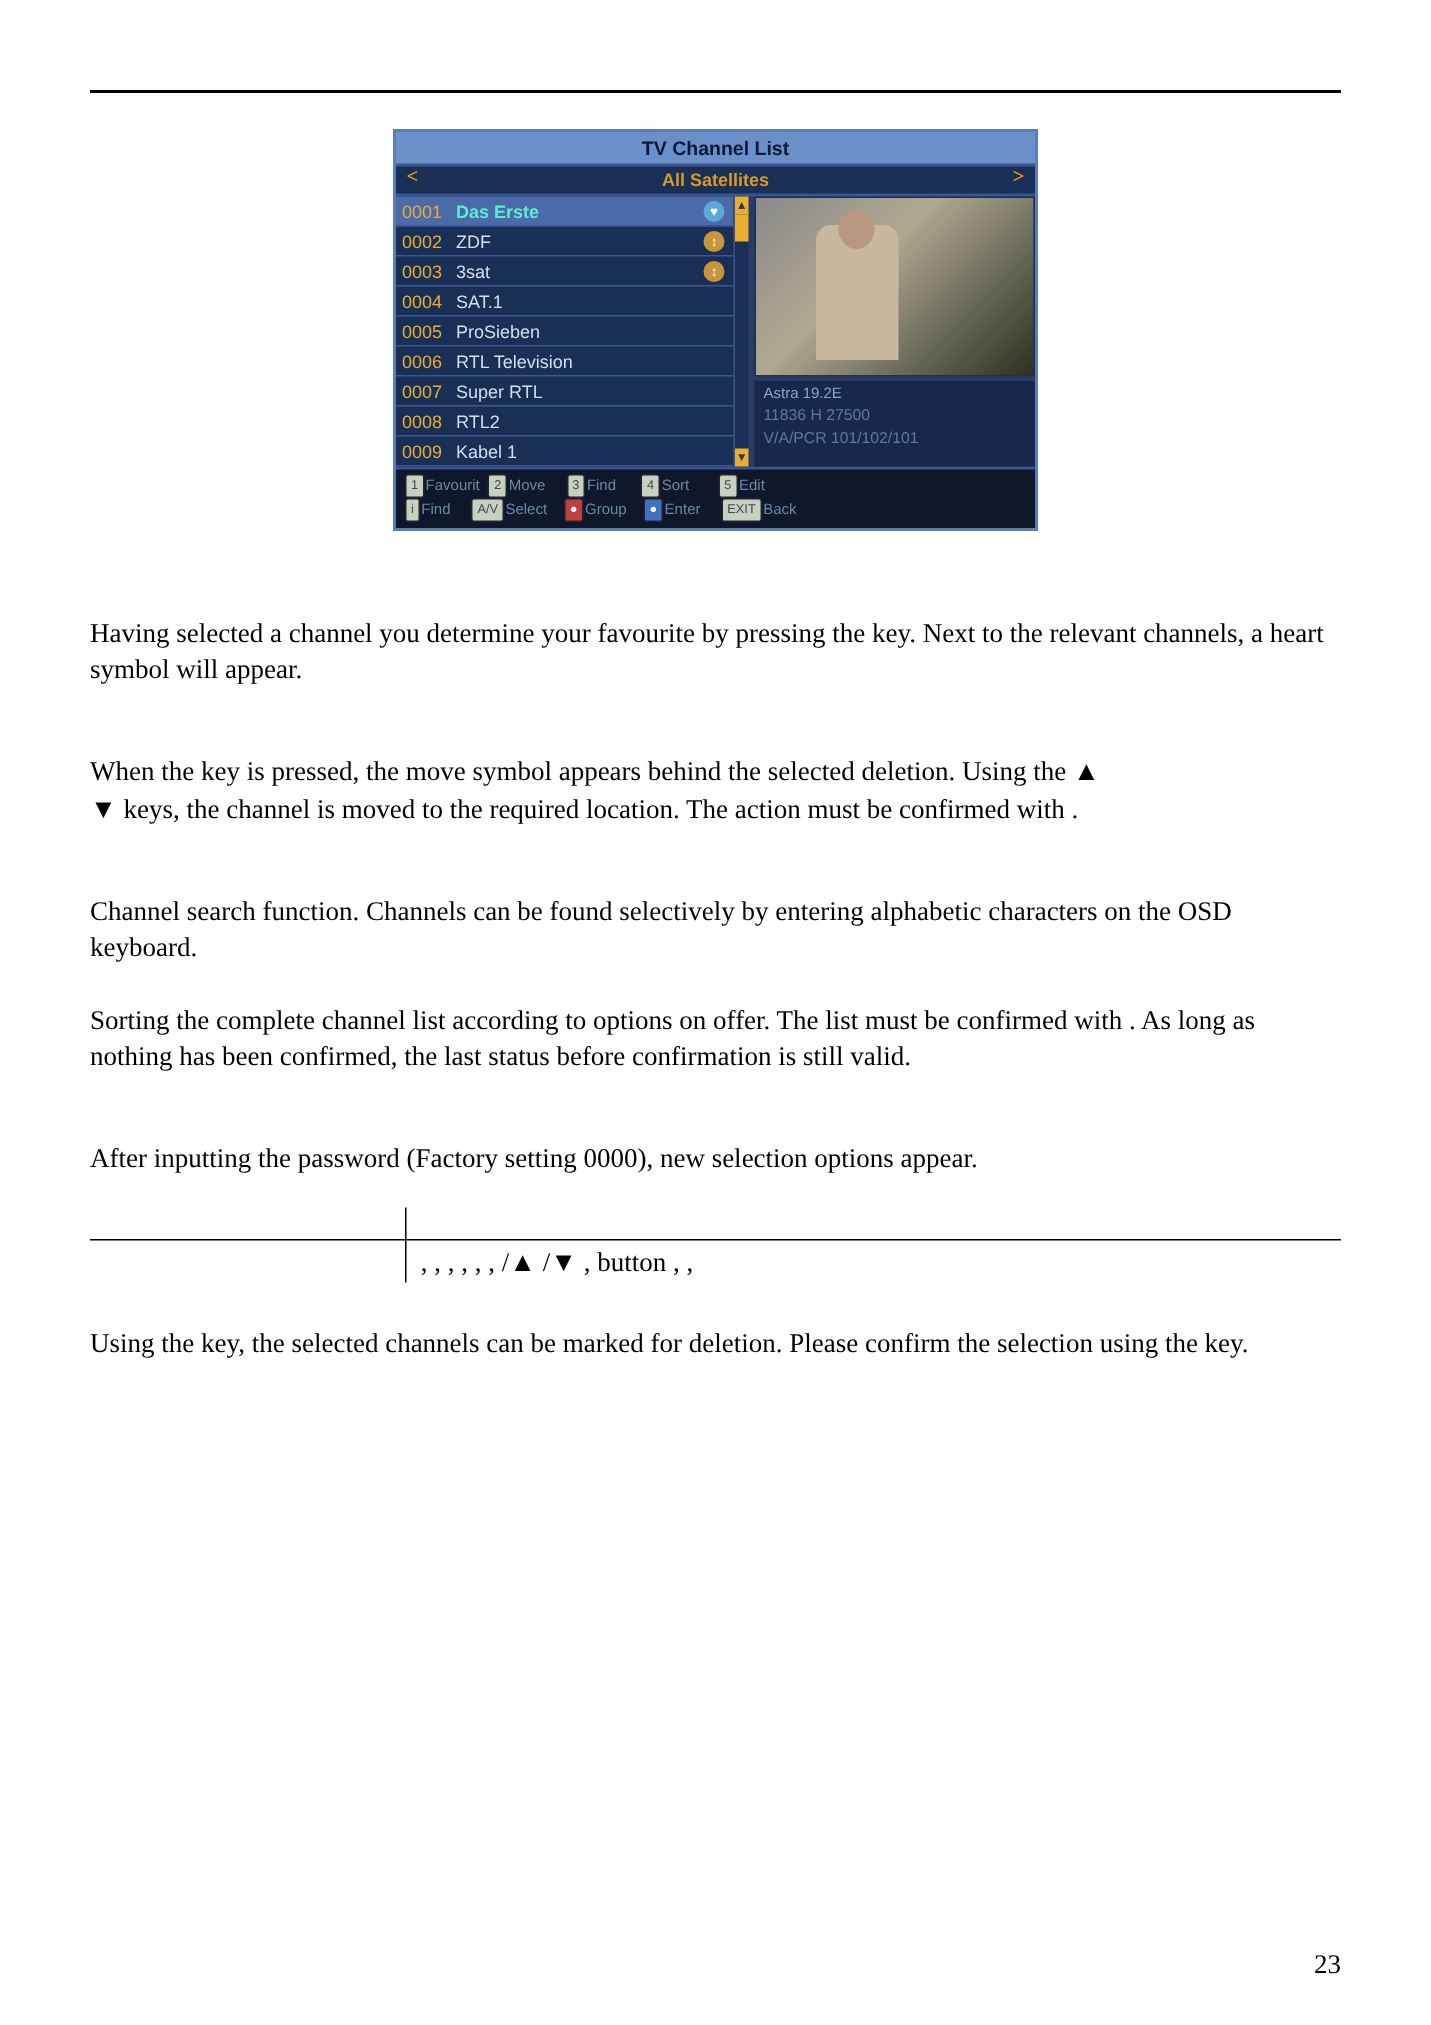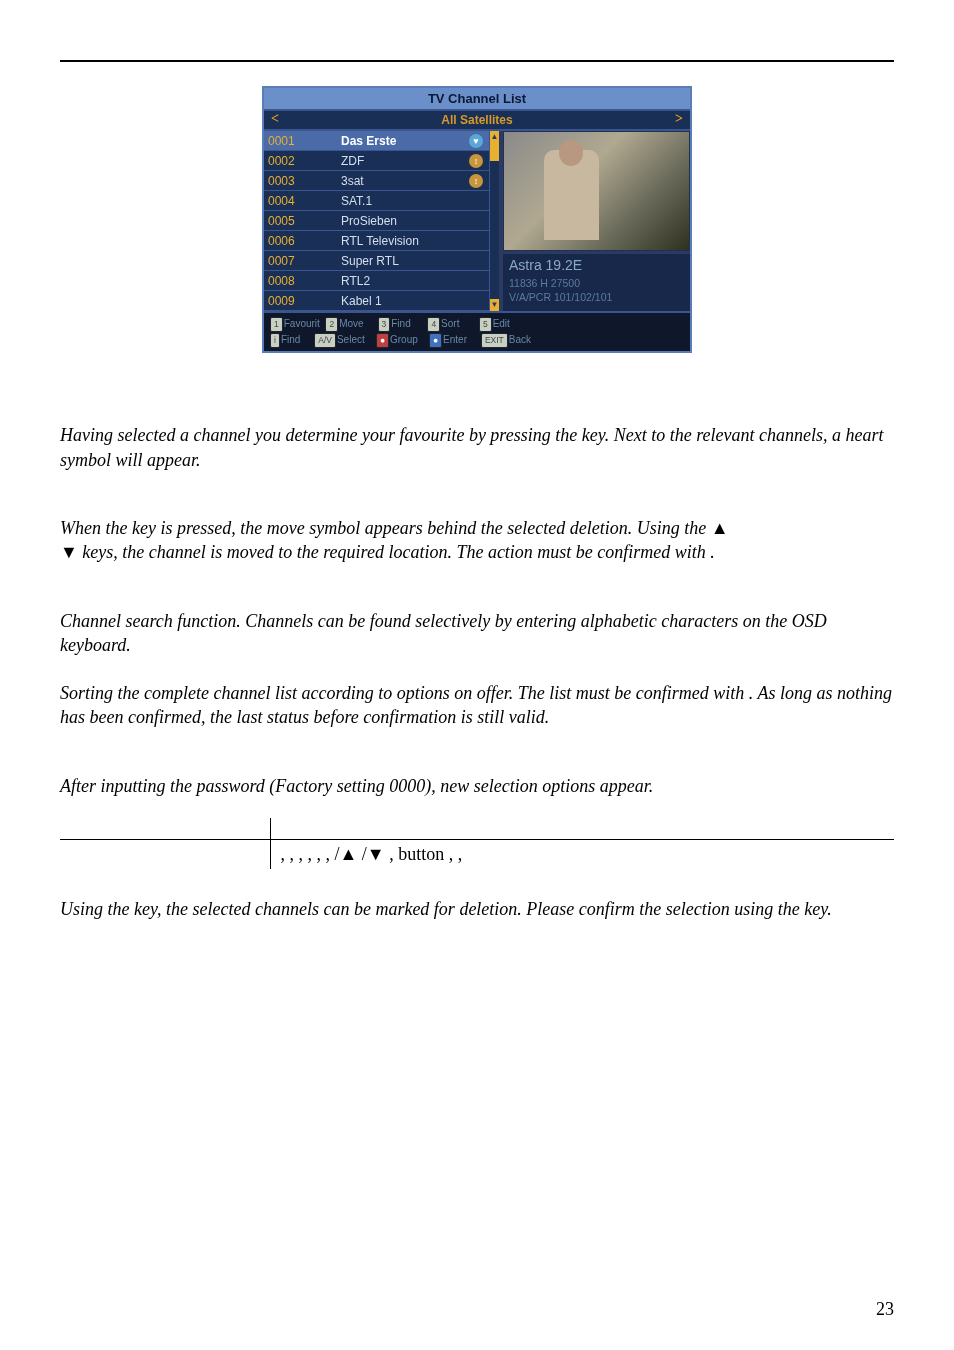--- a/index.html
+++ b/index.html
@@ -14,21 +14,21 @@
       position: relative;
     }
     .top-rule {
       border-top: 2px solid #000;
       margin-bottom: 24px;
       width: 100%;
     }
     .screenshot-wrap {
       display: flex;
       justify-content: center;
-      margin-bottom: 70px;
+      margin-bottom: 56px;
     }
     .screenshot {
       width: 430px;
       border: 2px solid #5a7db8;
       background: #2a3a62;
     }
     .titlebar {
       background: #6b8fc9;
       color: #0a1838;
       font-family: Arial, sans-serif;
@@ -70,26 +70,25 @@
       background: #1a2f55;
     }
     .ch-row {
       display: flex;
       align-items: center;
       border-bottom: 1px solid #3a5690;
       padding: 1px 4px 0 4px;
       height: 20px;
       font-family: Arial, sans-serif;
       font-size: 12px;
-      gap: 37px;
     }
     .ch-selected { background: #4a6aa8; }
     .ch-num { color: #e8b030; width: 36px; }
     .ch-name { color: #d4dff0; flex: 1; }
-    .ch-selected .ch-name { color: #ffffff; font-weight: bold; }
+    .ch-selected .ch-name { color: #5eead4; font-weight: bold; }
     .ch-icon {
       width: 14px; height: 14px;
       border-radius: 50%;
       background: #c8953a;
       font-size: 9px;
       color: #fff;
       text-align: center;
       line-height: 14px;
       margin-right: 2px;
     }
@@ -141,21 +140,21 @@
     }
     .info-box {
       flex: 1;
       background: #18284a;
       color: #5a7aa0;
       font-family: Arial, sans-serif;
       font-size: 10.5px;
       padding: 2px 6px;
       line-height: 1.4;
     }
-    .info-main { color: #8aa8c8; font-size: 14px; }
+    .info-main { color: #8aa8c8; font-size: 10px; }
     .footer-bar {
       background: #0f172a;
       border-top: 2px solid #3a5690;
       padding: 3px 6px;
       font-family: Arial, sans-serif;
       font-size: 10px;
       color: #6a88a8;
       line-height: 1.6;
     }
     .fkey {
@@ -165,21 +164,20 @@
       border: 1px solid #223;
       padding: 0 3px;
       font-size: 8.5px;
       margin-right: 1px;
       border-radius: 2px;
       vertical-align: middle;
     }
     .para {
       margin: 0 0 24px 0;
       line-height: 1.35;
-      font-style: italic;
     }
     .para-big-gap { margin-bottom: 44px; }
     .edit-tbl {
       border-collapse: collapse;
       width: 100%;
       margin: 8px 0 28px 0;
       font-family: "Times New Roman", Times, serif;
       font-size: 18px;
     }
     .edit-tbl td {

